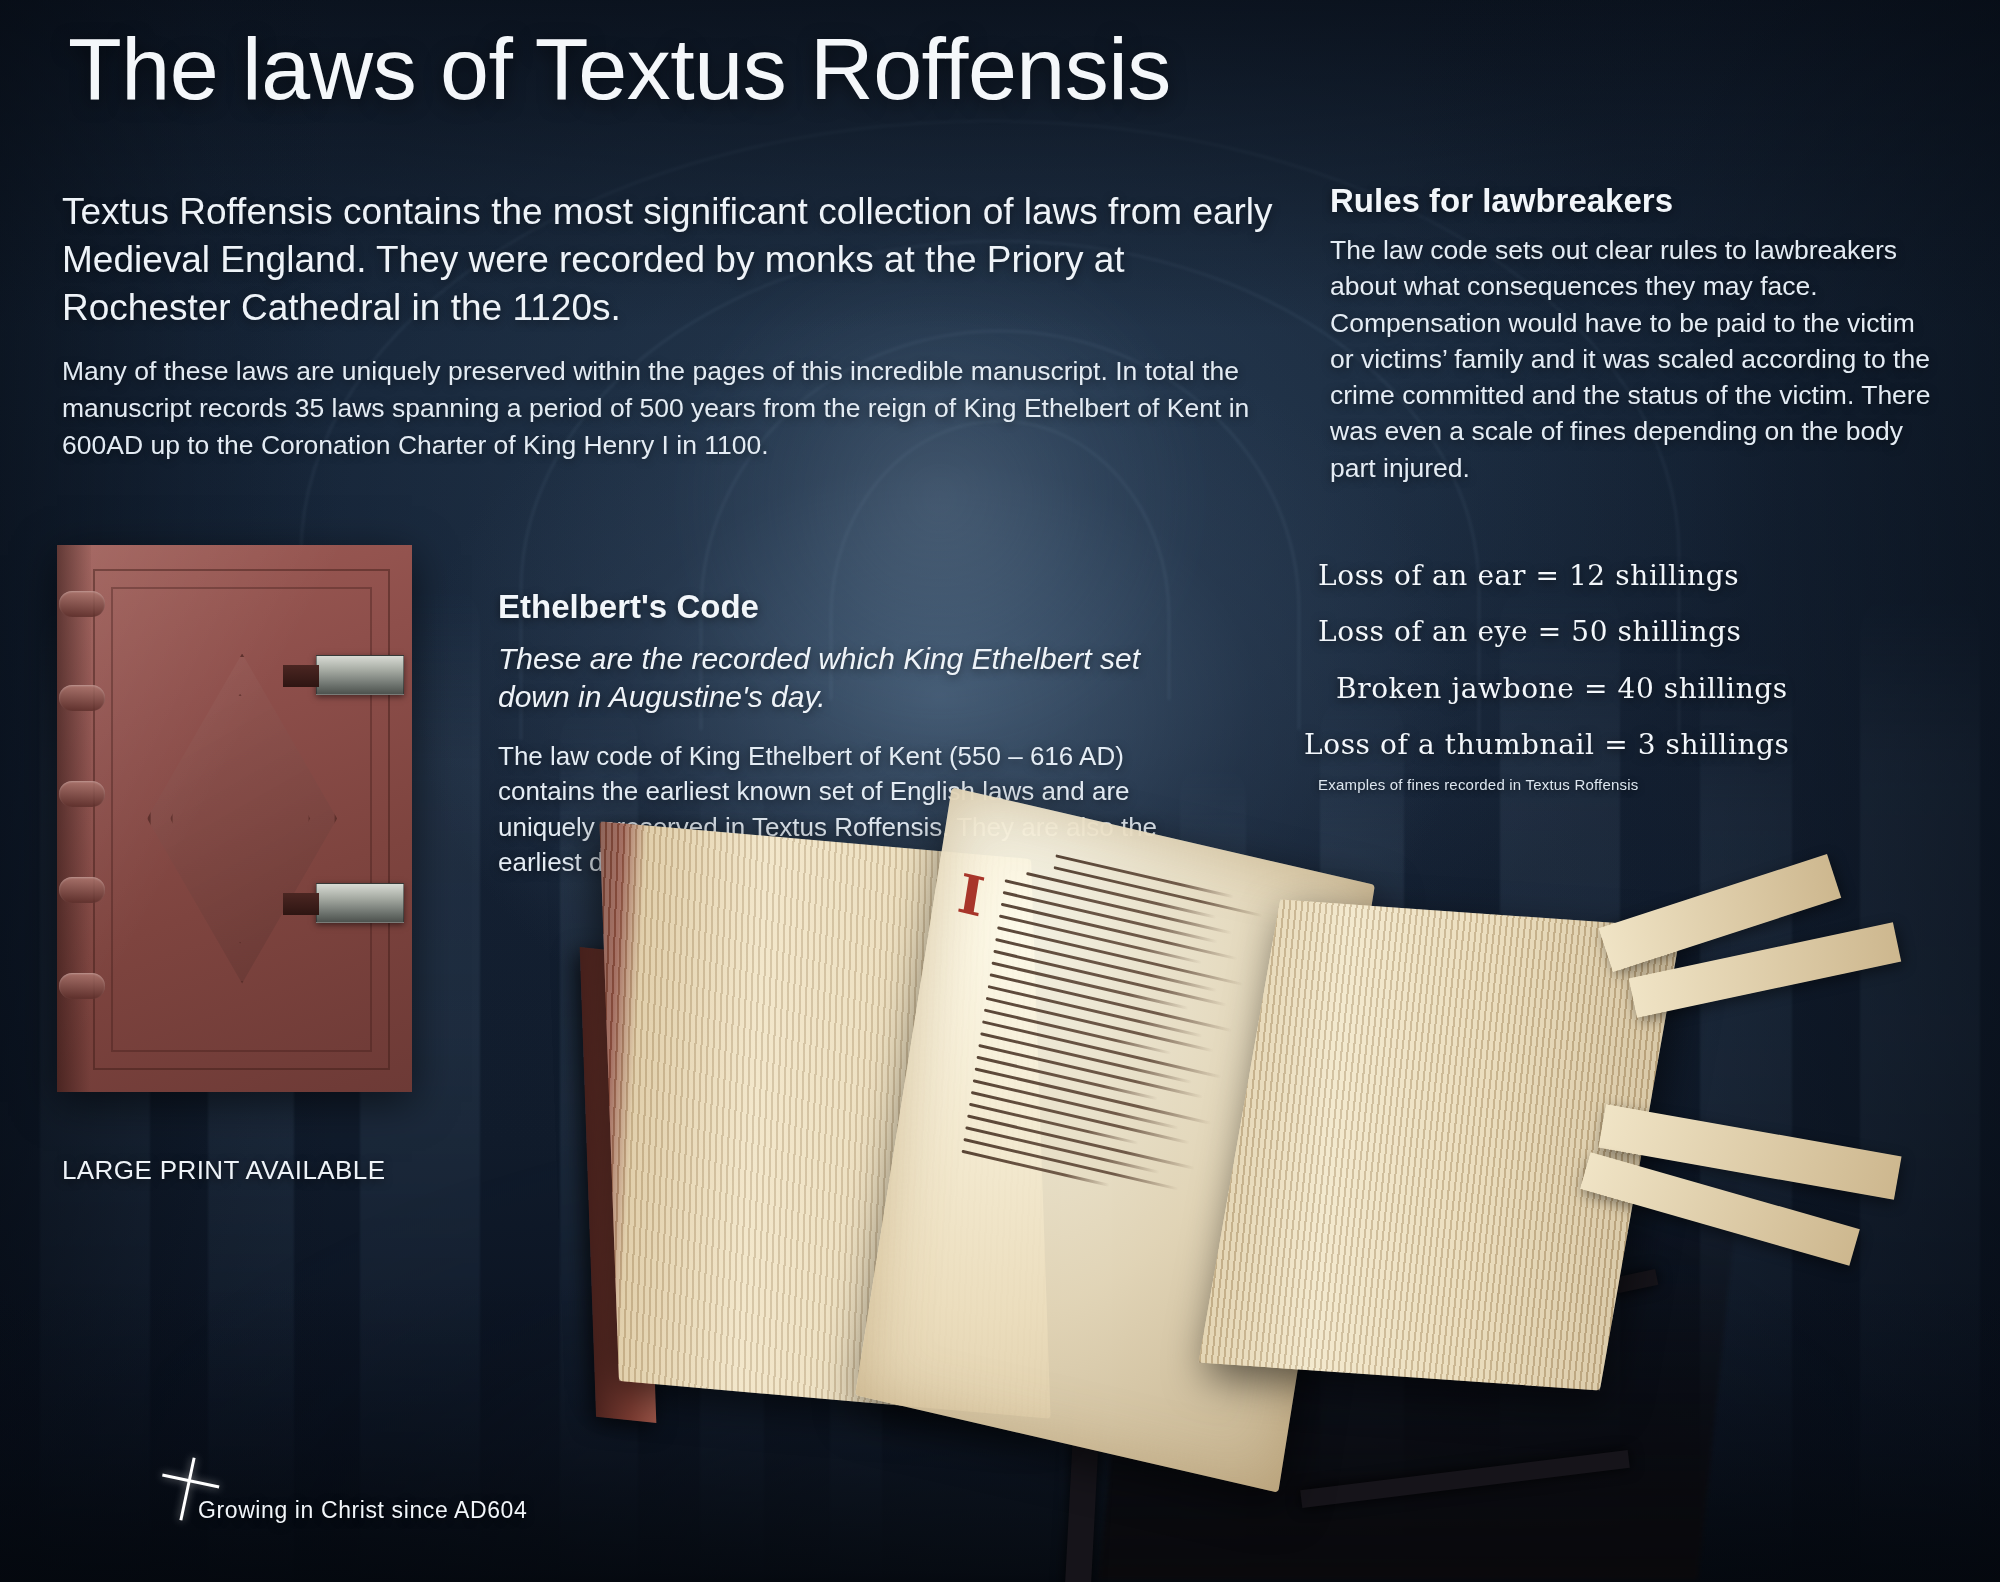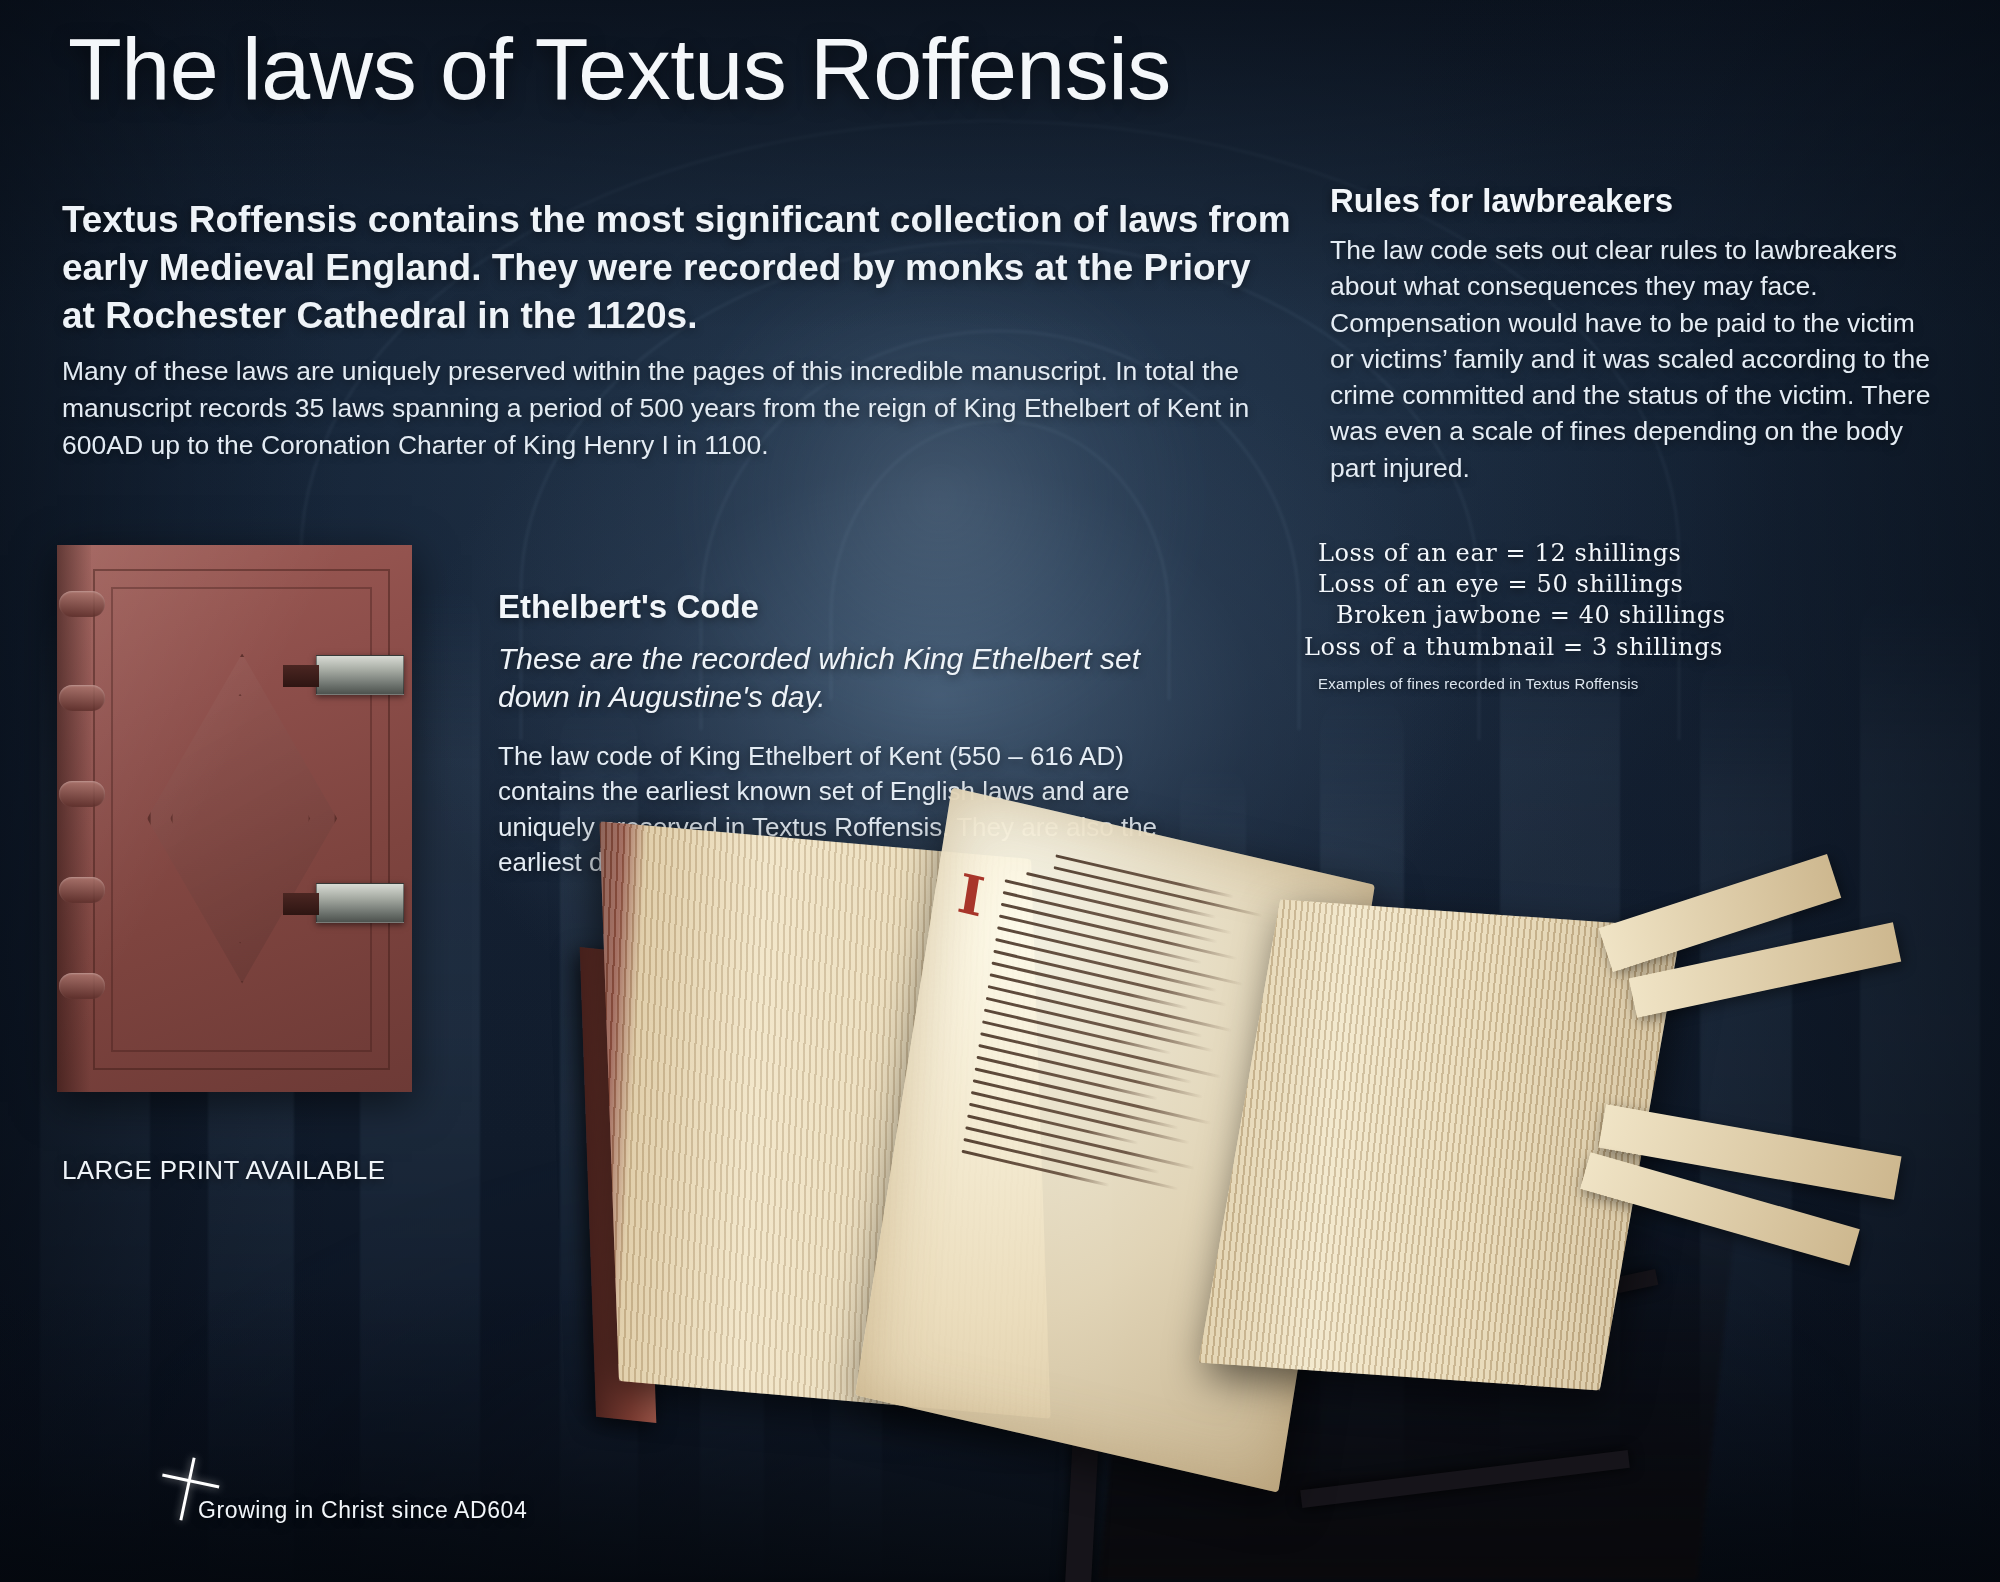--- a/index.html
+++ b/index.html
@@ -80,25 +80,25 @@
     font-size: 88px;
     font-weight: 400;
     letter-spacing: -0.5px;
     color: #f4f7fa;
     text-shadow: 0 4px 18px rgba(0,0,0,0.55);
     white-space: nowrap;
   }
 
   .lead {
     position: absolute;
-    left: 62px; top: 196px;
+    left: 62px; top: 188px;
     width: 1230px;
     font-size: 37px;
     line-height: 1.30;
-    font-weight: 700;
+    font-weight: 400;
     color: #eef3f8;
     text-shadow: 0 2px 10px rgba(0,0,0,0.45);
   }
 
   .lead-sub {
     position: absolute;
     left: 62px; top: 353px;
     width: 1190px;
     font-size: 26.5px;
     line-height: 1.40;
@@ -211,26 +211,27 @@
     text-shadow: 0 2px 8px rgba(0,0,0,0.5);
   }
 
   .fines {
     position: absolute;
     left: 1318px; top: 538px;
     width: 650px;
   }
   .fine-line {
     font-family: "DejaVu Serif", serif;
-    font-size: 24px;
+    font-size: 28px;
     line-height: 1.30;
     color: #f3f7fb;
     letter-spacing: .6px;
     text-shadow: 0 2px 10px rgba(0,0,0,0.6);
     white-space: nowrap;
+    margin-top: 20px;
   }
   .fine-line:nth-child(3) { margin-left: 18px; }
   .fine-line:nth-child(4) { margin-left: -14px; }
   .fines-caption {
     margin-top: 12px;
     font-family: "Liberation Sans", sans-serif;
     font-size: 15px;
     color: #dde6ef;
     letter-spacing: .2px;
     text-shadow: 0 1px 6px rgba(0,0,0,0.6);

